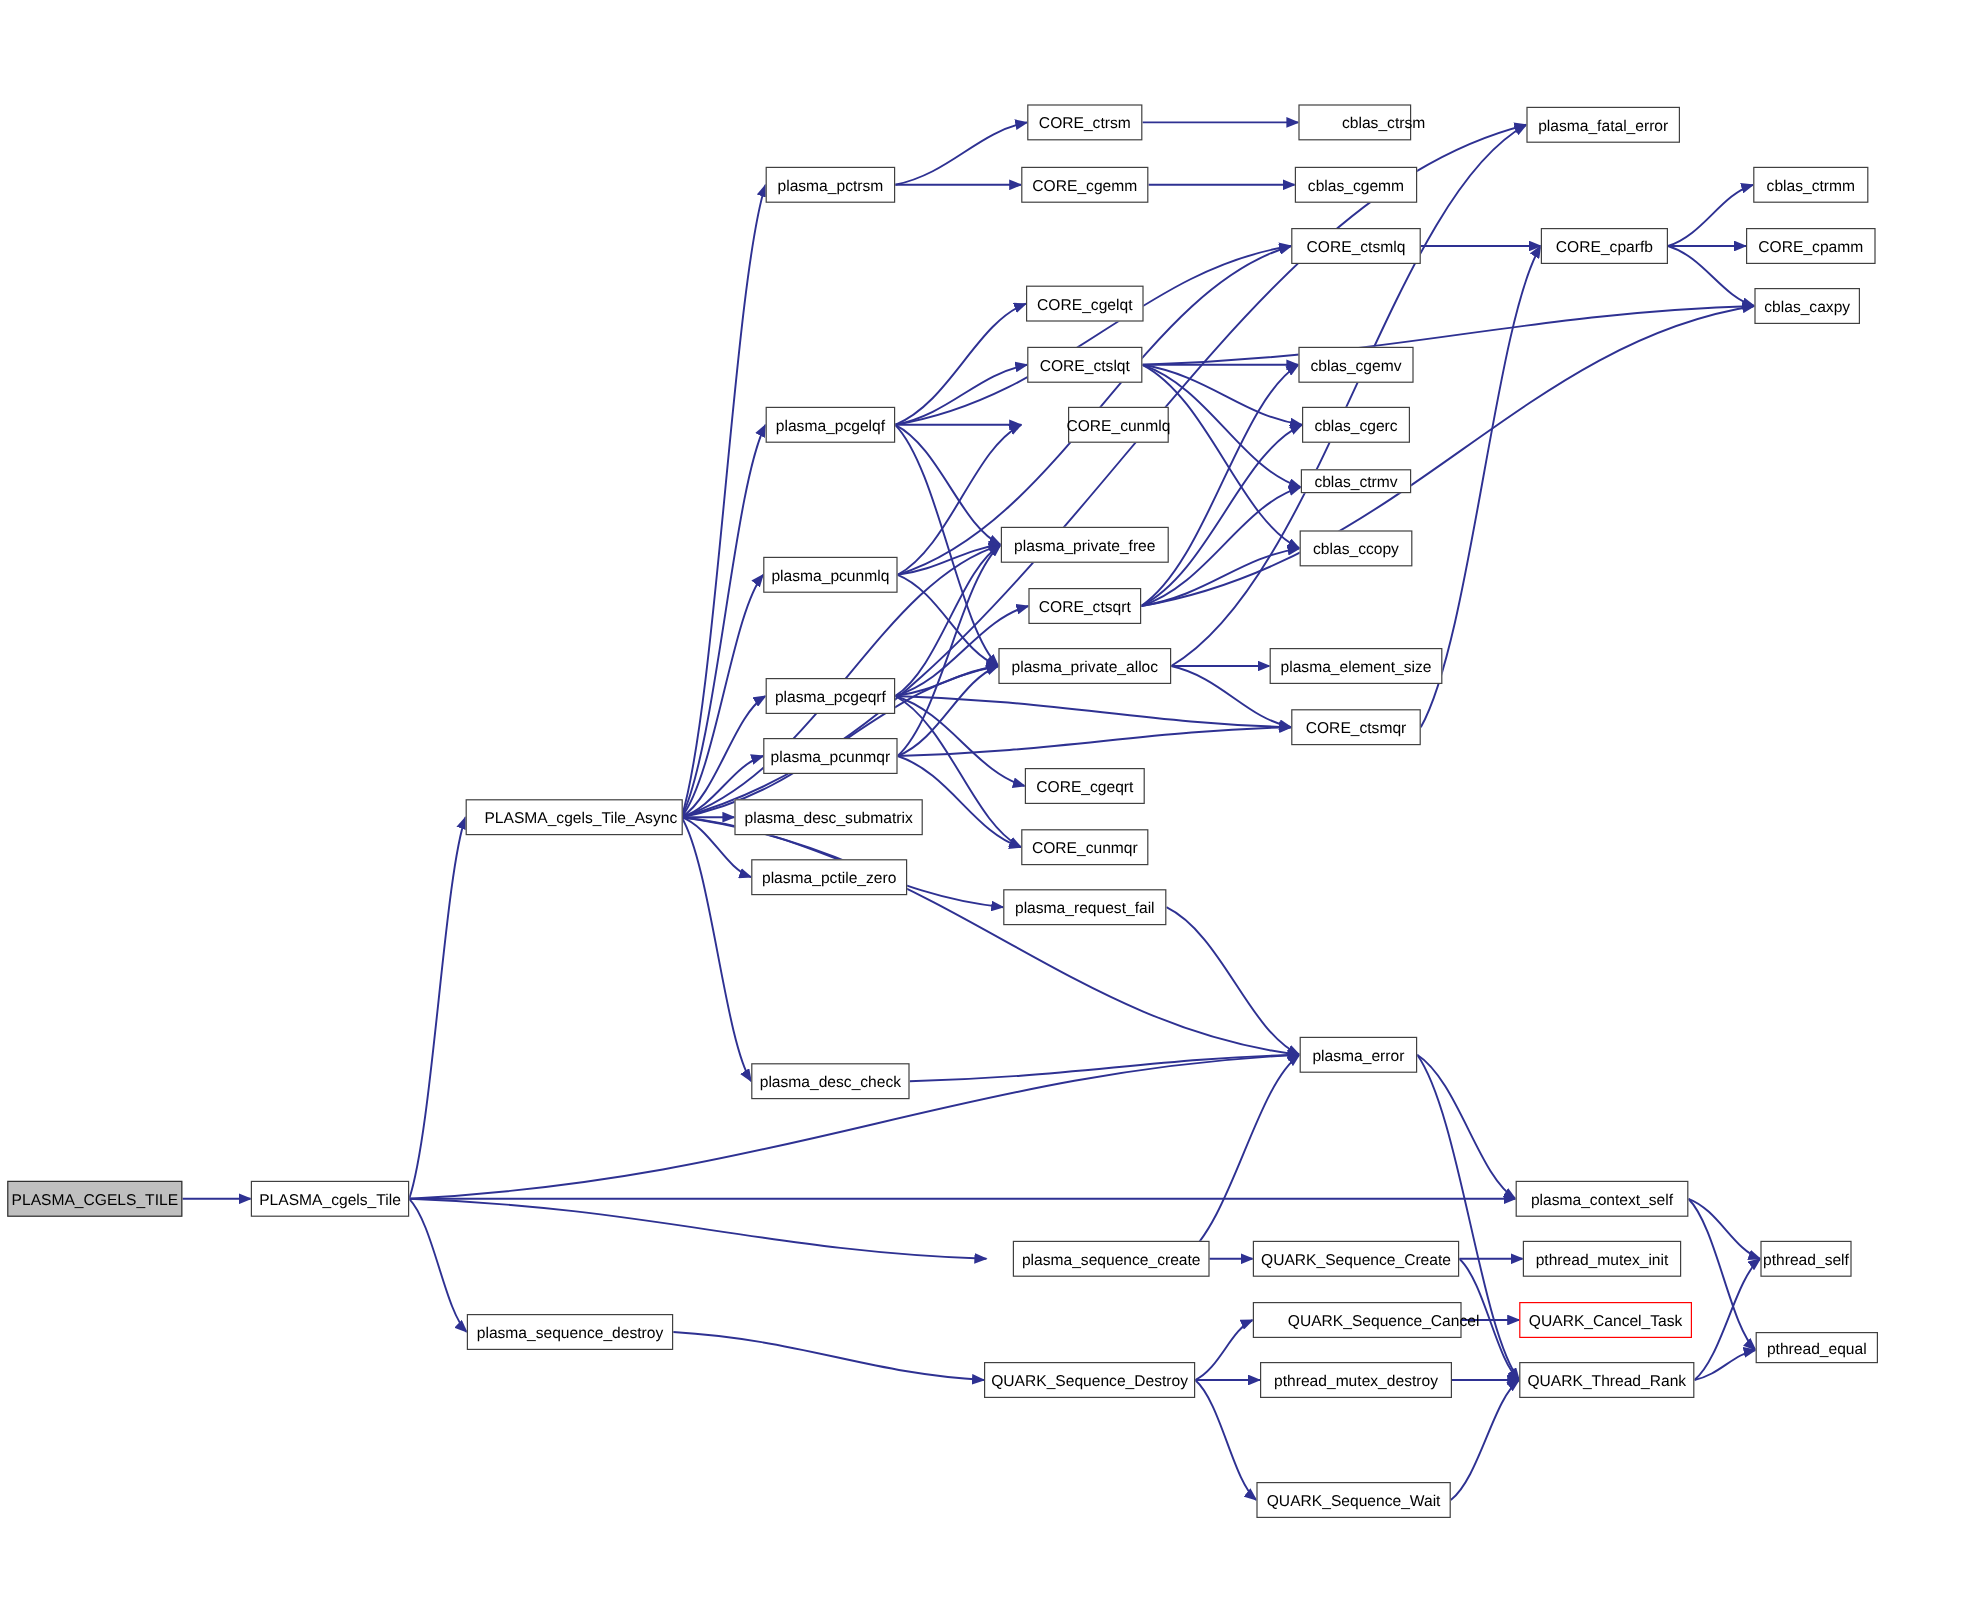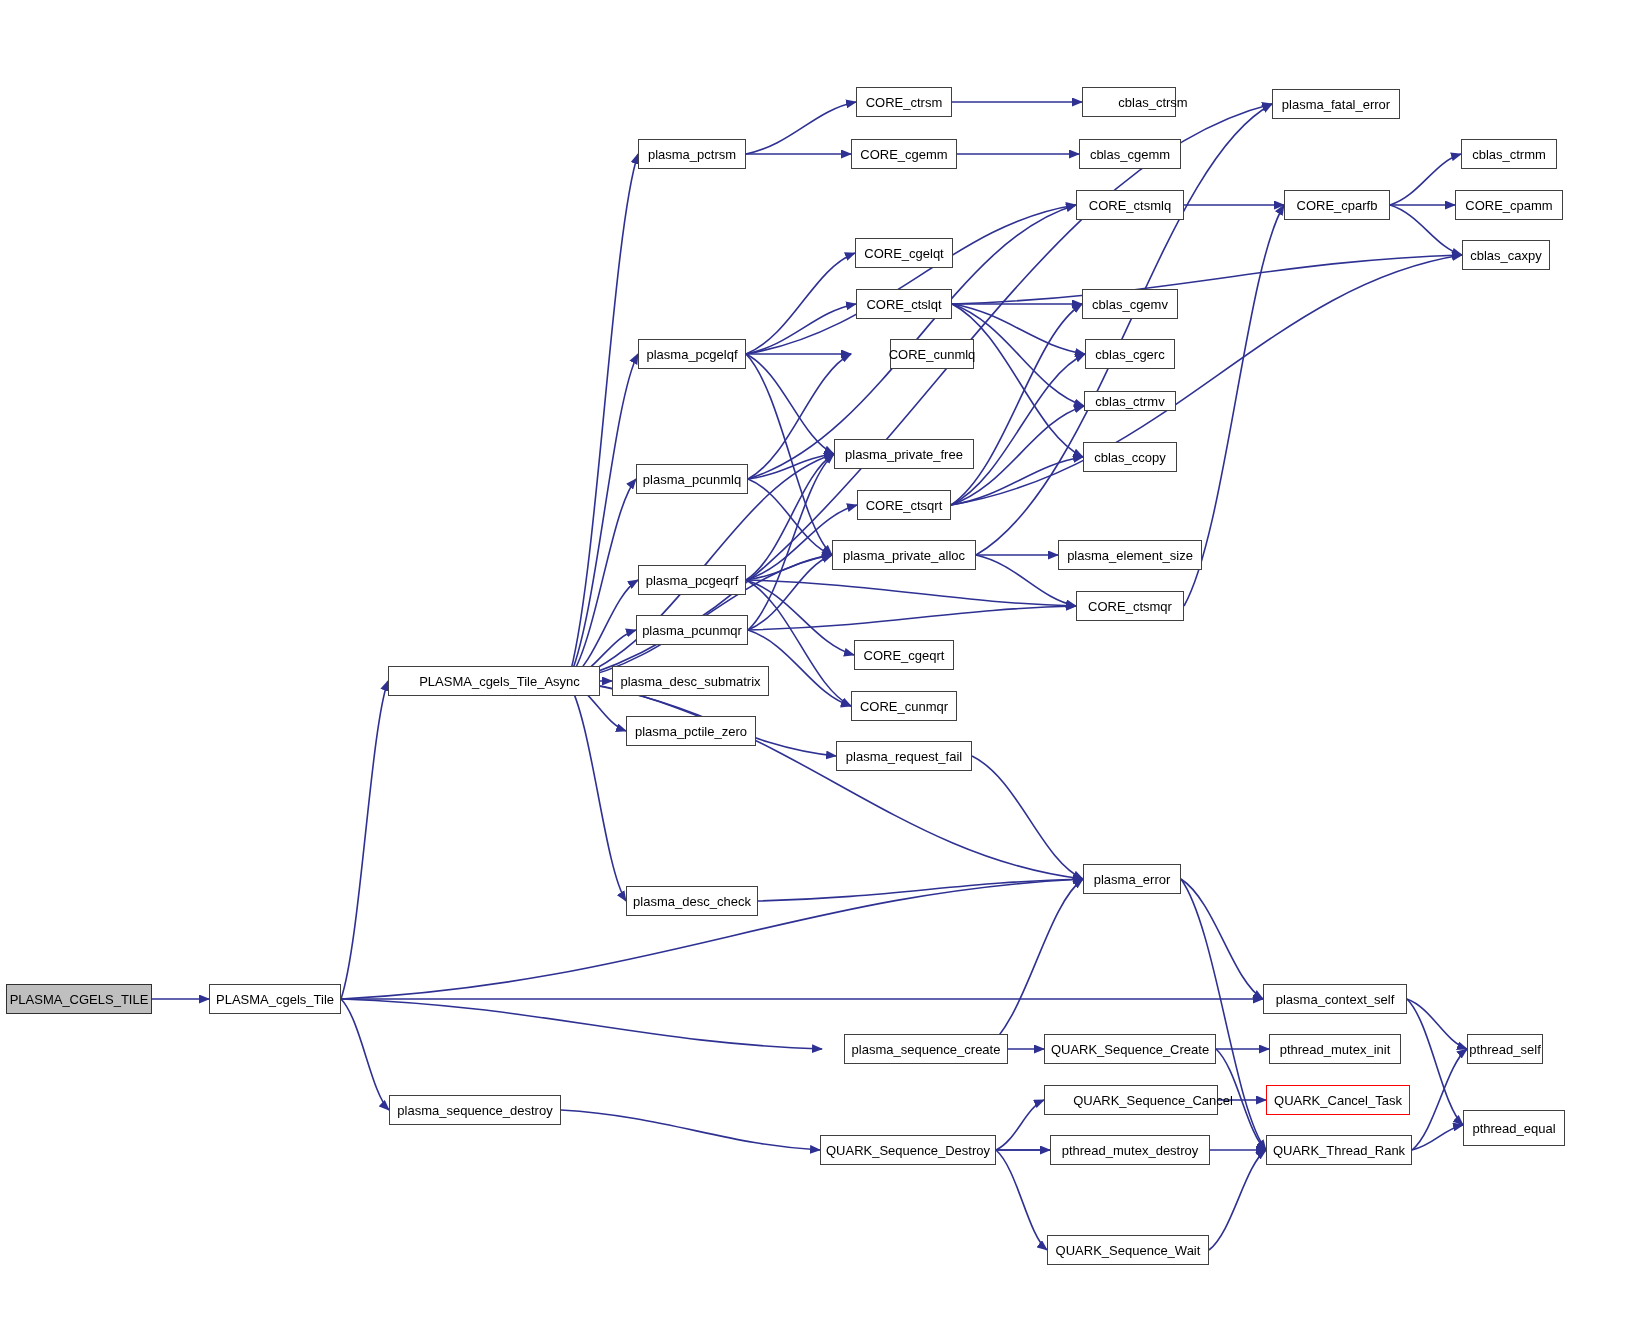--- a/index.html
+++ b/index.html
@@ -106,21 +106,21 @@
         <path d="M1209,1250 C1232.94,1231.4 1244.34,1165.5 1266,1150"></path>
       </g>
   </svg>
   <div id="node-layer">
       <div class="node root" style="left: 6px; top: 984px; width: 146px; height: 30px;">
         <span class="lbl">PLASMA_CGELS_TILE</span>
       </div>
       <div class="node" style="left: 209px; top: 984px; width: 132px; height: 30px;">
         <span class="lbl">PLASMA_cgels_Tile</span>
       </div>
-      <div class="node" style="left: 388px; top: 666px; width: 212px; height: 30px; padding-left: 11px;">
+      <div class="node" style="left: 388px; top: 666px; width: 181px; height: 30px; padding-left: 11px;">
         <span class="lbl">PLASMA_cgels_Tile_Async</span>
       </div>
       <div class="node" style="left: 638px; top: 139px; width: 108px; height: 30px;">
         <span class="lbl">plasma_pctrsm</span>
       </div>
       <div class="node" style="left: 638px; top: 339px; width: 108px; height: 30px;">
         <span class="lbl">plasma_pcgelqf</span>
       </div>
       <div class="node" style="left: 636px; top: 464px; width: 112px; height: 30px;">
         <span class="lbl">plasma_pcunmlq</span>
@@ -235,21 +235,21 @@
       </div>
       <div class="node" style="left: 1467px; top: 1034px; width: 76px; height: 30px;">
         <span class="lbl">pthread_self</span>
       </div>
       <div class="node" style="left: 1044px; top: 1085px; width: 174px; height: 30px; padding-left: 44px;">
         <span class="lbl">QUARK_Sequence_Cancel</span>
       </div>
       <div class="node highlight" style="left: 1266px; top: 1085px; width: 144px; height: 30px;">
         <span class="lbl">QUARK_Cancel_Task</span>
       </div>
-      <div class="node" style="left: 1463px; top: 1110px; width: 102px; height: 36px;">
+      <div class="node" style="left: 1463px; top: 1110px; width: 102px; height: 26px;">
         <span class="lbl">pthread_equal</span>
       </div>
       <div class="node" style="left: 820px; top: 1135px; width: 176px; height: 30px;">
         <span class="lbl">QUARK_Sequence_Destroy</span>
       </div>
       <div class="node" style="left: 1050px; top: 1135px; width: 160px; height: 30px;">
         <span class="lbl">pthread_mutex_destroy</span>
       </div>
       <div class="node" style="left: 1266px; top: 1135px; width: 146px; height: 30px;">
         <span class="lbl">QUARK_Thread_Rank</span>

